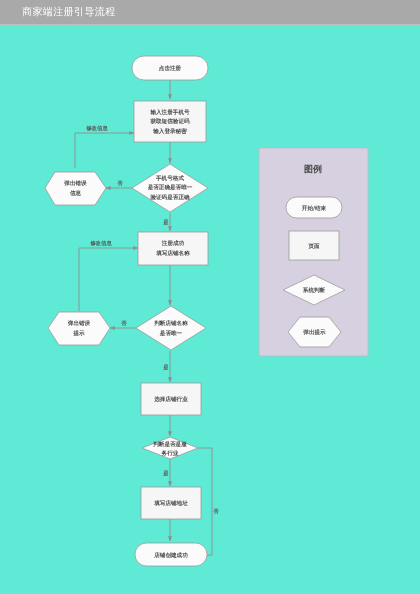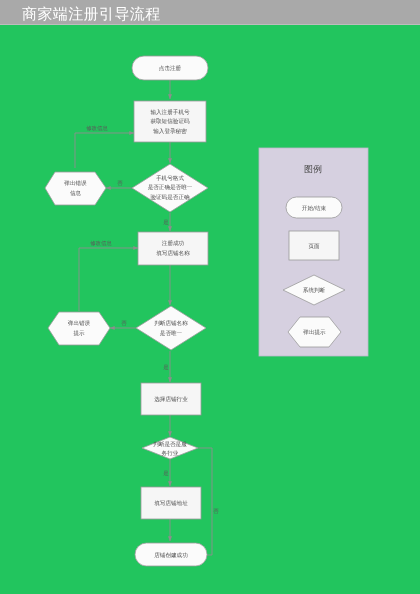--- a/index.html
+++ b/index.html
@@ -27,32 +27,33 @@
     width: 420px;
     height: 25px;
     background: #a9a9a9;
     border-bottom: 1px solid #bdbdbd;
     box-sizing: border-box;
   }
   .titlebar-text {
     position: absolute;
     left: 22px;
     top: 5px;
-    font-size: 15px;
+    font-size: 10px;
     color: #ffffff;
     letter-spacing: 0.4px;
     white-space: nowrap;
   }
   .canvas {
     position: absolute;
     left: 0;
     top: 25px;
     width: 420px;
     height: 569px;
-    background: #22c55e;
+    background: #5eead4;
+    font-weight: bold;
   }
   svg.diagram {
     position: absolute;
     left: 0;
     top: 0;
     width: 420px;
     height: 569px;
     display: block;
   }
   .node-text {

